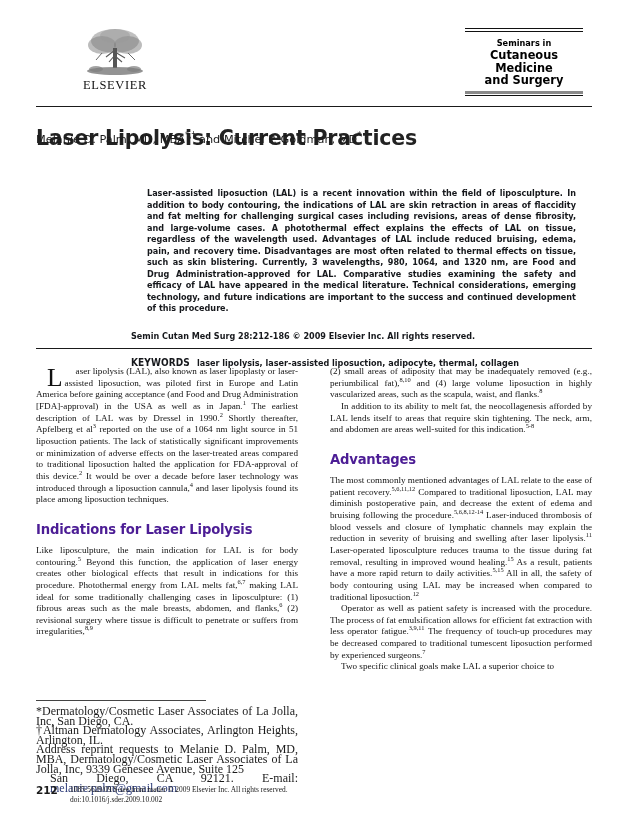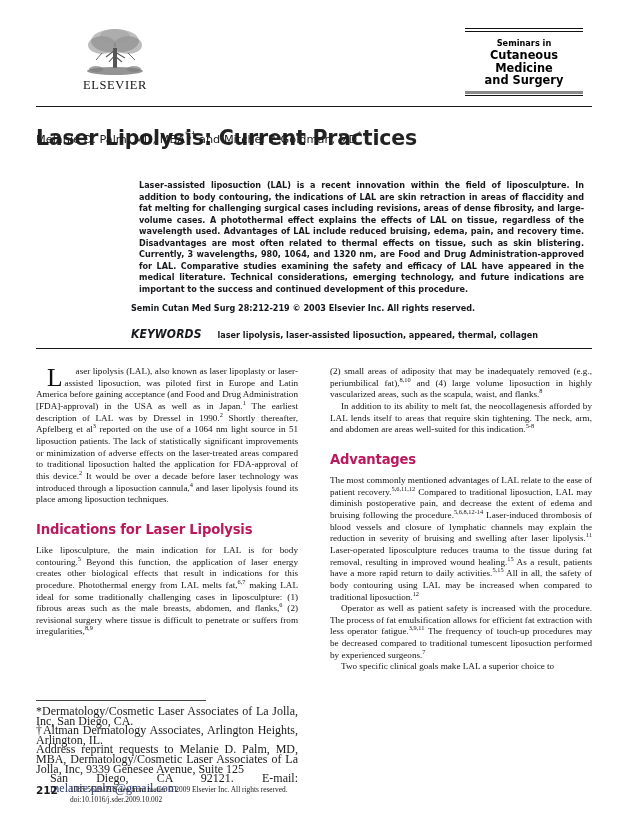--- a/index.html
+++ b/index.html
@@ -115,45 +115,44 @@
     left: 131px; top: 172px;
     width: 461px;
   }
   .abstract-text {
     font-family: "DejaVu Sans", "Liberation Sans", sans-serif;
     font-size: 8.1px;
     font-weight: bold;
     line-height: 11.55px;
     color: #16181c;
     text-align: justify;
-    margin: 8px;
+    margin: 16px;
   }
   .abstract-cite {
     font-family: "DejaVu Sans", "Liberation Sans", sans-serif;
     font-size: 8.1px;
     font-weight: bold;
     line-height: 11.55px;
     color: #16181c;
     margin: 3px 0 0 0;
   }
   .keywords-row {
     margin-top: 14px;
     font-family: "DejaVu Sans", "Liberation Sans", sans-serif;
     font-size: 8.1px;
     font-weight: bold;
     color: #16181c;
     line-height: 11px;
   }
   .kw-label {
-    font-size: 12px;
+    font-size: 10px;
     letter-spacing: 0.1px;
     font-weight: bold;
     font-stretch: condensed;
-    margin-right: 16px;
-    font-style: italic;
+    margin-right: 7px;
   }
   .abstract-rule {
     position: absolute;
     left: 36px; top: 348px;
     width: 556px;
     border-top: 1.3px solid #1a1a1a;
   }
 
   
   .col {
@@ -185,21 +184,21 @@
     font-size: 25.5px;
     line-height: 21px;
     padding: 1px 2px 0 0;
     margin-right: 0px;
     color: #111;
   }
   h2.section-head {
     font-family: "DejaVu Sans", "Liberation Sans", sans-serif;
     font-size: 13.2px;
     font-weight: bold;
-    color: #be185d;
+    color: #4c1d95;
     margin: 16px 0 7px 0;
     line-height: 16px;
     letter-spacing: -0.2px;
   }
   sup {
     font-size: 6.4px;
     vertical-align: super;
     line-height: 0;
   }
 
@@ -285,23 +284,23 @@
   <div class="head-rule"></div>
 
   <h1 class="article-title">Laser Lipolysis: Current Practices</h1>
 
   <div class="byline">
     <span>Melanie D. Palm, MD, MBA</span><sup>*,†</sup><span> and </span><span>Mitchel P. Goldman, MD</span><sup>*</sup>
   </div>
 
   <div class="abstract-box">
     <p class="abstract-text">Laser-assisted liposuction (LAL) is a recent innovation within the field of liposculpture. In addition to body contouring, the indications of LAL are skin retraction in areas of flaccidity and fat melting for challenging surgical cases including revisions, areas of dense fibrosity, and large-volume cases. A photothermal effect explains the effects of LAL on tissue, regardless of the wavelength used. Advantages of LAL include reduced bruising, edema, pain, and recovery time. Disadvantages are most often related to thermal effects on tissue, such as skin blistering. Currently, 3 wavelengths, 980, 1064, and 1320 nm, are Food and Drug Administration-approved for LAL. Comparative studies examining the safety and efficacy of LAL have appeared in the medical literature. Technical considerations, emerging technology, and future indications are important to the success and continued development of this procedure.</p>
-    <p class="abstract-cite">Semin Cutan Med Surg 28:212-219 © 2003 Elsevier Inc. All rights reserved.</p>
+    <p class="abstract-cite">Semin Cutan Med Surg 28:212-186 © 2009 Elsevier Inc. All rights reserved.</p>
     <div class="keywords-row">
-      <span class="kw-label">KEYWORDS</span><span>laser lipolysis, laser-assisted liposuction, appeared, thermal, collagen</span>
+      <span class="kw-label">KEYWORDS</span><span>laser lipolysis, laser-assisted liposuction, adipocyte, thermal, collagen</span>
     </div>
   </div>
 
   <div class="abstract-rule"></div>
 
   <div class="col col-left">
 
     <p class="dropcap-para"><span class="dropcap">L</span><span>aser lipolysis (LAL), also known as laser lipoplasty or laser-assisted liposuction, was piloted first in Europe and Latin America before gaining acceptance (and Food and Drug Administration [FDA]-approval) in the USA as well as in Japan.</span><sup>1</sup><span> The earliest description of LAL was by Dressel in 1990.</span><sup>2</sup><span> Shortly thereafter, Apfelberg et al</span><sup>3</sup><span> reported on the use of a 1064 nm light source in 51 liposuction patients. The lack of statistically significant improvements or minimization of adverse effects on the laser-treated areas compared to traditional liposuction halted the application for FDA-approval of this device.</span><sup>2</sup><span> It would be over a decade before laser technology was introduced through a liposuction cannula,</span><sup>4</sup><span> and laser lipolysis found its place among liposuction techniques.</span></p>
 
     <h2 class="section-head">Indications for Laser Lipolysis</h2>

